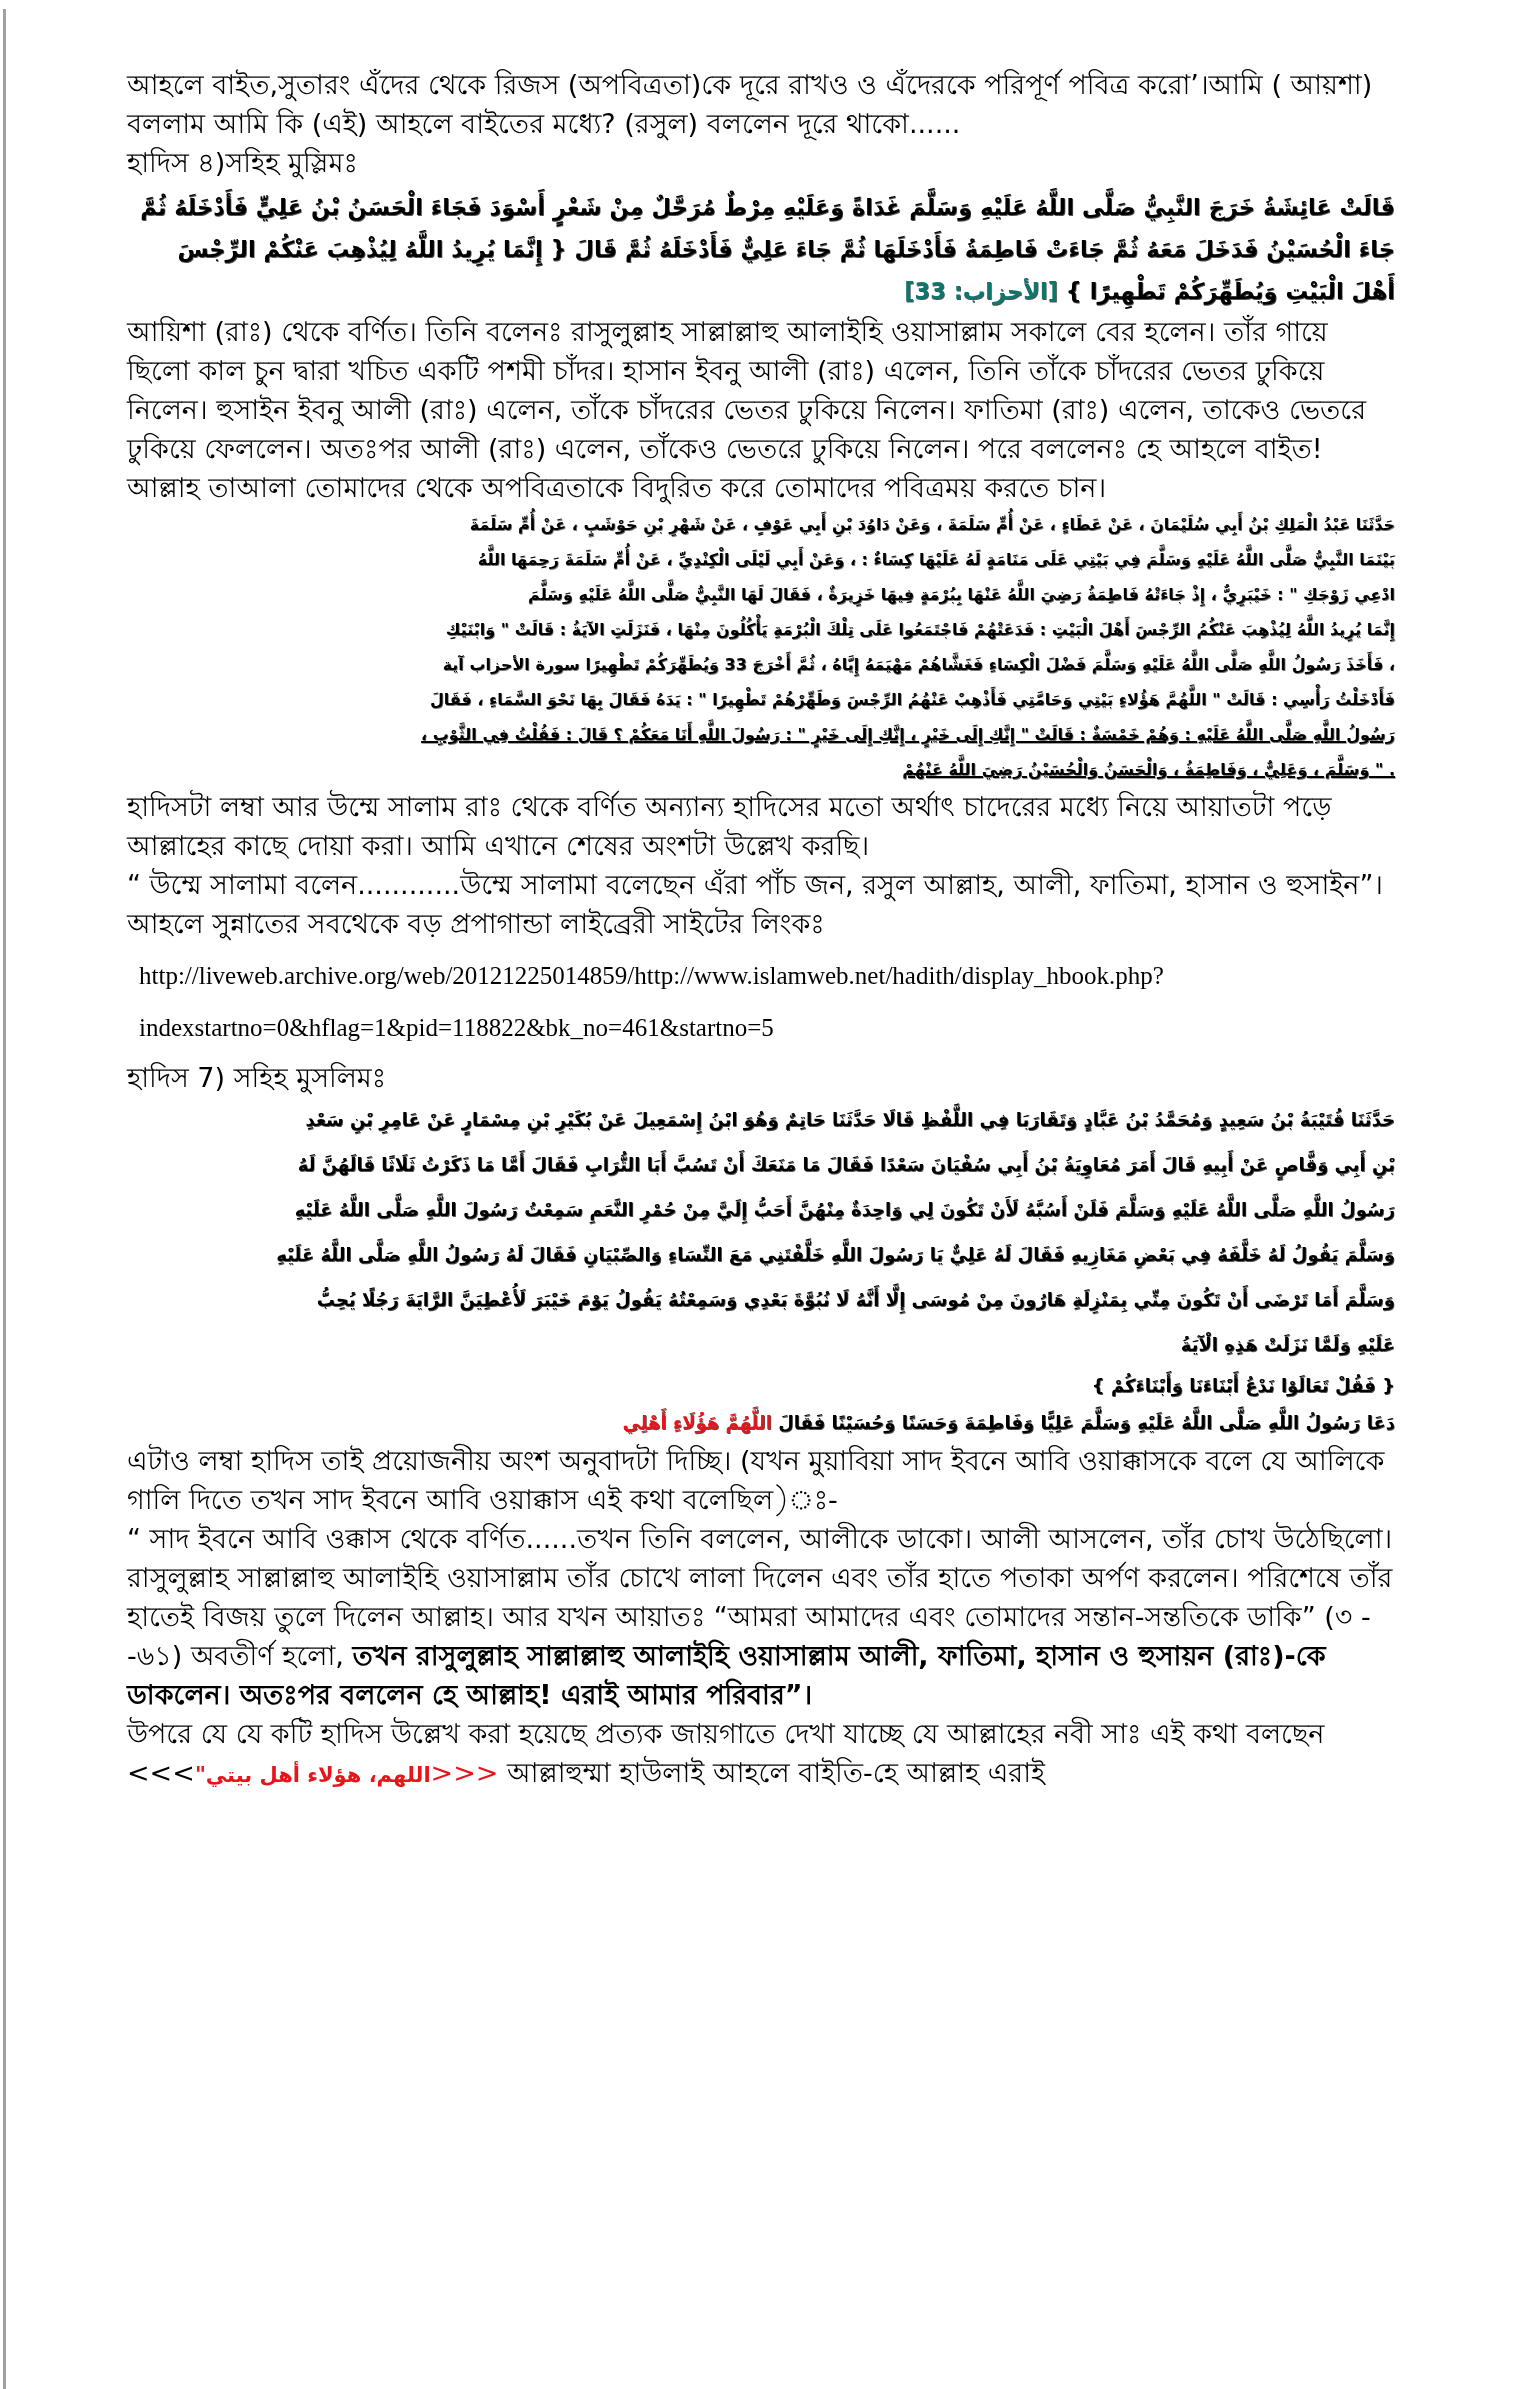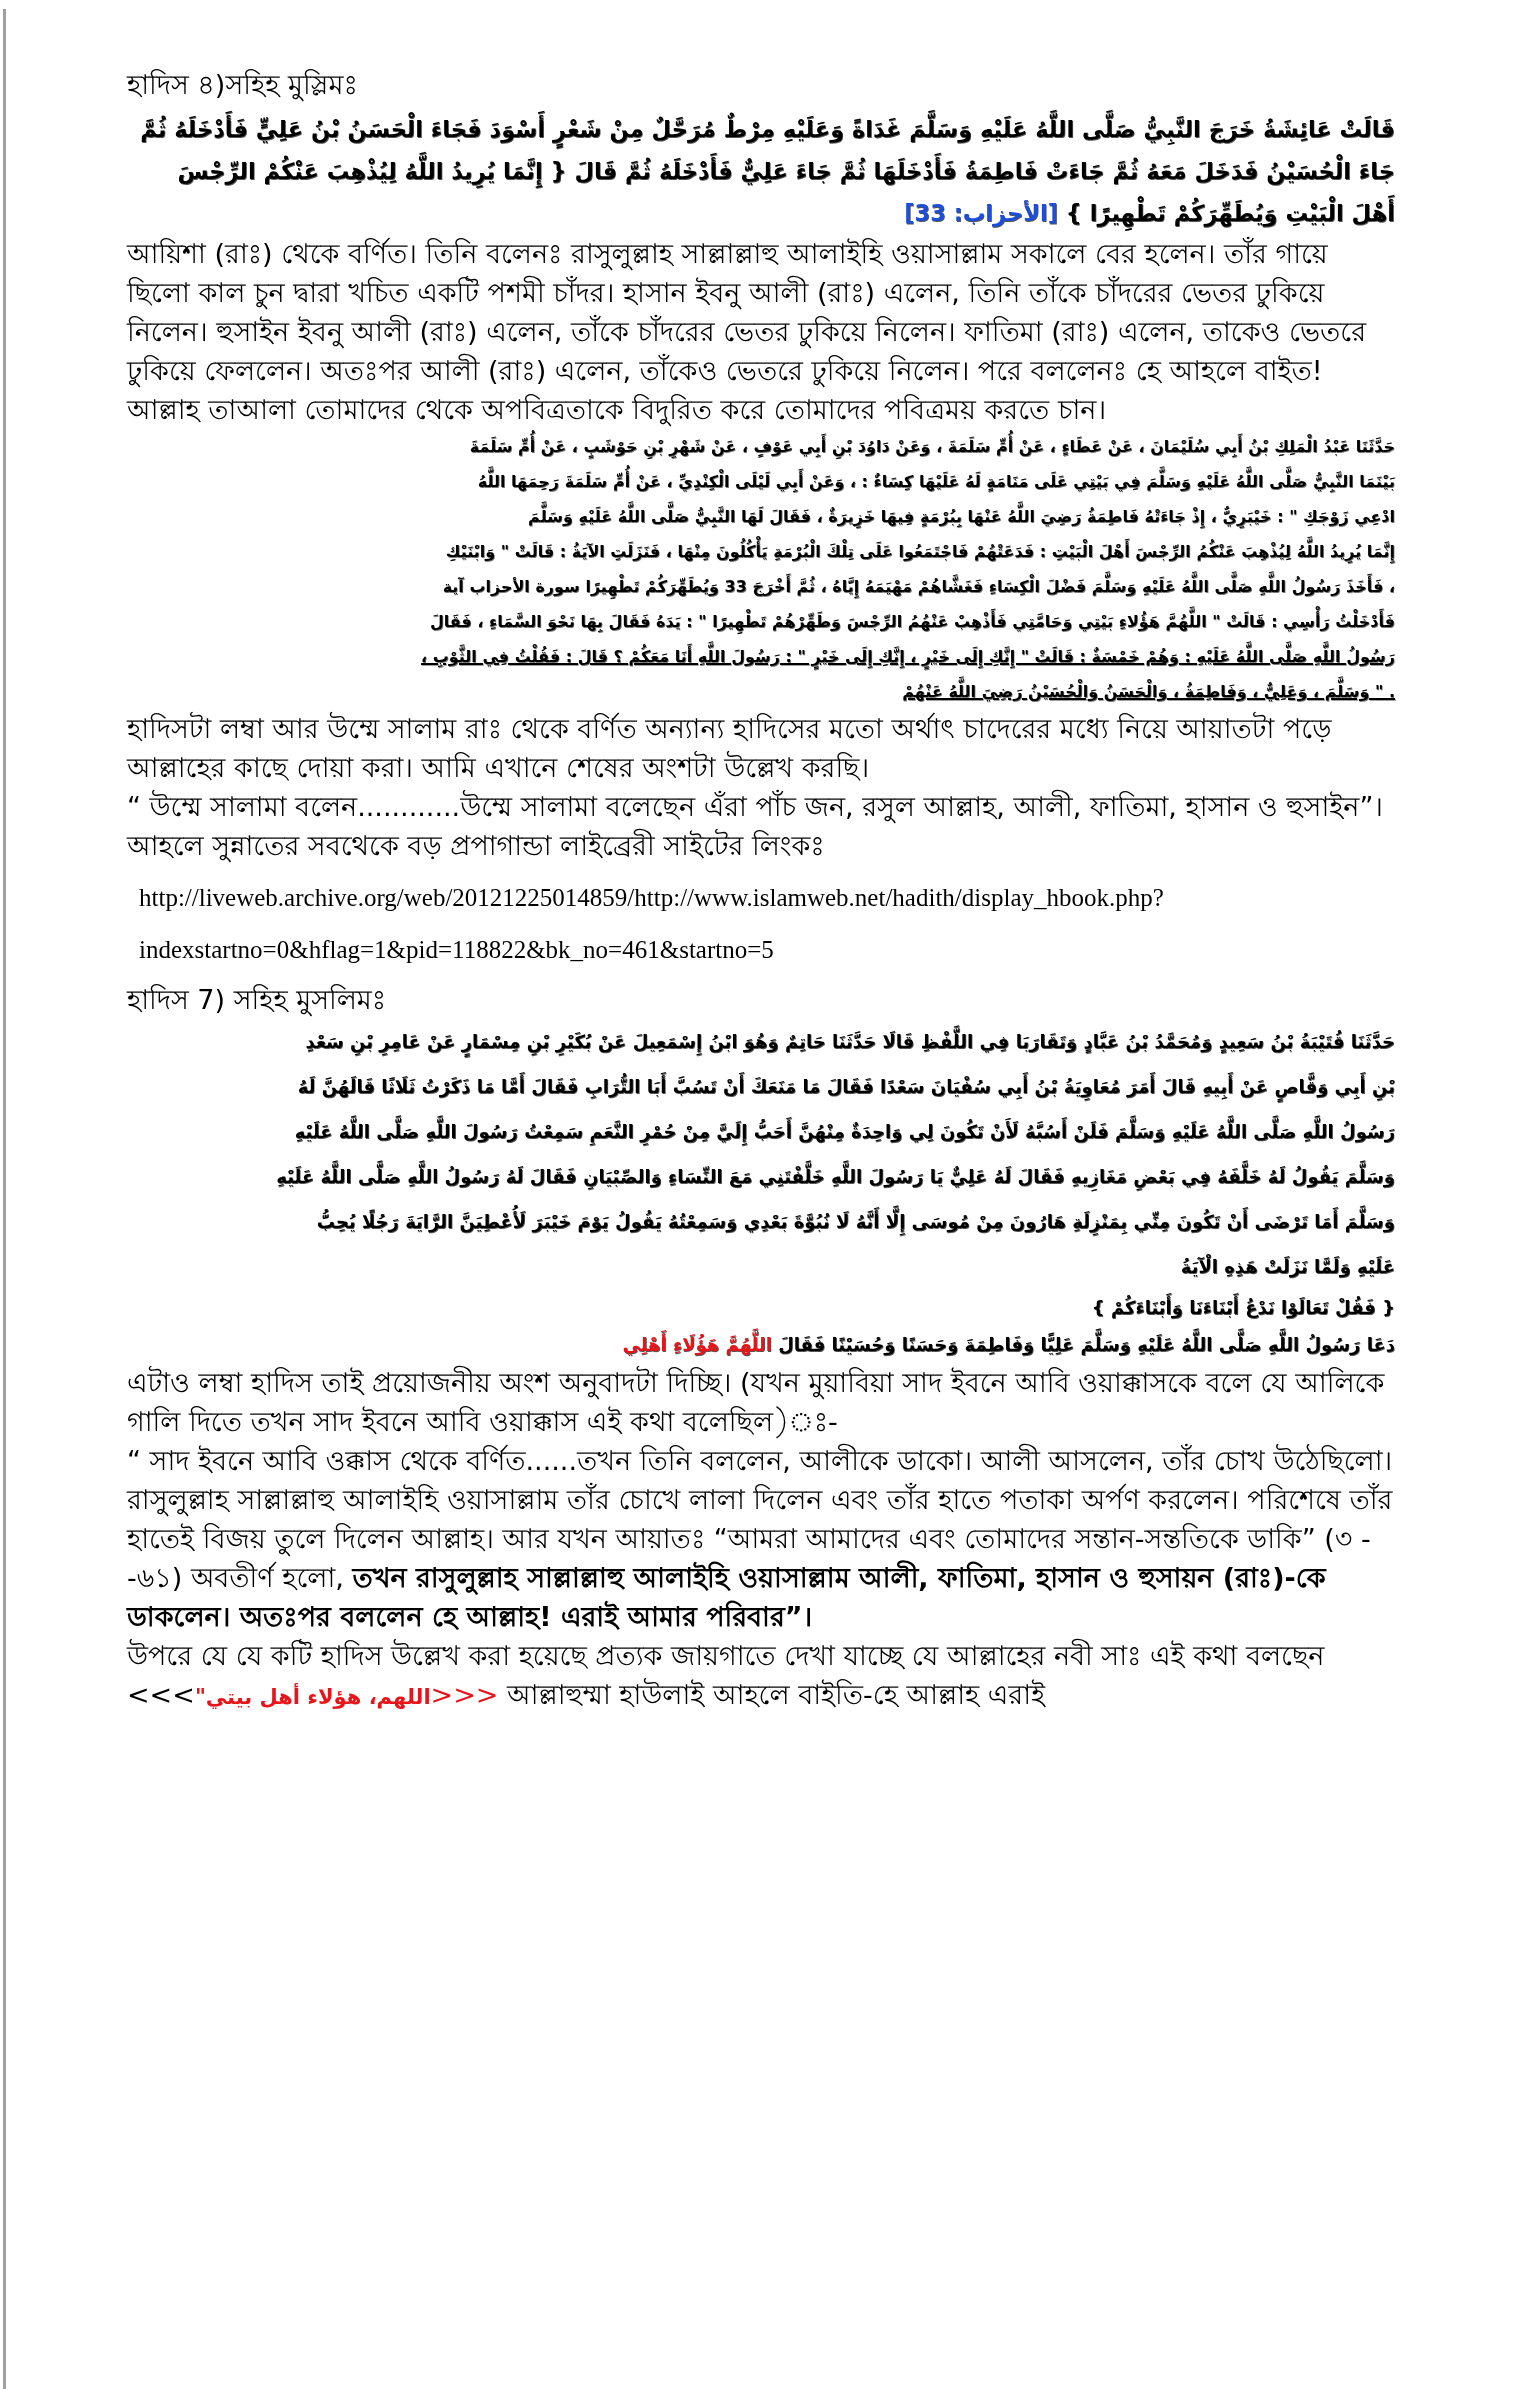--- a/index.html
+++ b/index.html
@@ -4,33 +4,34 @@
 <style>
   html, body { margin: 0; padding: 0; background: #ffffff; }
   body { width: 1533px; height: 2389px; position: relative; overflow: hidden; color: #000; }
   .page-border { position: absolute; left: 2.8px; top: 8.5px; width: 2.8px; height: 2381px; background: #a0a0a0; }
   .content { position: absolute; left: 127px; top: 65px; width: 1268px; }
   .bn { font-family: "DejaVu Sans", sans-serif; font-size: 27px; line-height: 39px; margin: 0; white-space: normal; }
   .ar { font-family: "DejaVu Sans", sans-serif; font-weight: bold; direction: rtl; text-align: right; margin: 0; }
   .ar-main { font-size: 22.5px; line-height: 42px; padding-right: 0; }
   .ar-small { font-size: 16px; line-height: 35px; text-shadow: 0.7px 0.7px 0 #777; }
   .ar-h6 { font-size: 18px; line-height: 45px; text-shadow: 0.7px 0.7px 0 #555; }
-  .ref-blue { color: #1d4ed8; }
+  .ref-blue { color: #0f766e; }
   .red { color: #e8141a; }
   .underline { text-decoration: underline; text-decoration-thickness: 2.1px; }
   .url { font-family: "Liberation Serif", serif; font-size: 25px; line-height: 42px; margin: 12px; white-space: nowrap; overflow: hidden; width: 1266px; }
   .ar-block { width: 1268px; }
 </style>
 </head>
 <body>
 
 <div class="page-border"></div>
 
 <div class="content">
 
+  <p class="bn">আহলে বাইত,সুতারং এঁদের থেকে রিজস (অপবিত্রতা)কে দূরে রাখও ও এঁদেরকে পরিপূর্ণ পবিত্র করো’।আমি ( আয়শা) বললাম আমি কি (এই) আহলে বাইতের মধ্যে? (রসুল) বললেন দূরে থাকো......</p>
 
   <section>
     <p class="bn">হাদিস ৪)সহিহ মুস্লিমঃ</p>
     <p class="ar ar-main ar-block" style="text-shadow:0.7px 0.7px 0 #555; padding: 4.2px 28px 0 0;">
       <span>قَالَتْ عَائِشَةُ خَرَجَ النَّبِيُّ صَلَّى اللَّهُ عَلَيْهِ وَسَلَّمَ غَدَاةً وَعَلَيْهِ مِرْطٌ مُرَحَّلٌ مِنْ شَعْرٍ أَسْوَدَ فَجَاءَ الْحَسَنُ بْنُ عَلِيٍّ فَأَدْخَلَهُ ثُمَّ جَاءَ الْحُسَيْنُ فَدَخَلَ مَعَهُ ثُمَّ جَاءَتْ فَاطِمَةُ فَأَدْخَلَهَا ثُمَّ جَاءَ عَلِيٌّ فَأَدْخَلَهُ ثُمَّ قَالَ { إِنَّمَا يُرِيدُ اللَّهُ لِيُذْهِبَ عَنْكُمْ الرِّجْسَ أَهْلَ الْبَيْتِ وَيُطَهِّرَكُمْ تَطْهِيرًا }</span>
       <span class="ref-blue">[الأحزاب: 33]</span>
     </p>
     <p class="bn">আয়িশা (রাঃ) থেকে বর্ণিত। তিনি বলেনঃ রাসুলুল্লাহ সাল্লাল্লাহু আলাইহি ওয়াসাল্লাম সকালে বের হলেন। তাঁর গায়ে ছিলো কাল চুন দ্বারা খচিত একটি পশমী চাঁদর। হাসান ইবনু আলী (রাঃ) এলেন, তিনি তাঁকে চাঁদরের ভেতর ঢুকিয়ে নিলেন। হুসাইন ইবনু আলী (রাঃ) এলেন, তাঁকে চাঁদরের ভেতর ঢুকিয়ে নিলেন। ফাতিমা (রাঃ) এলেন, তাকেও ভেতরে ঢুকিয়ে ফেললেন। অতঃপর আলী (রাঃ) এলেন, তাঁকেও ভেতরে ঢুকিয়ে নিলেন। পরে বললেনঃ হে আহলে বাইত! আল্লাহ তাআলা তোমাদের থেকে অপবিত্রতাকে বিদুরিত করে তোমাদের পবিত্রময় করতে চান।</p>
   </section>
 

